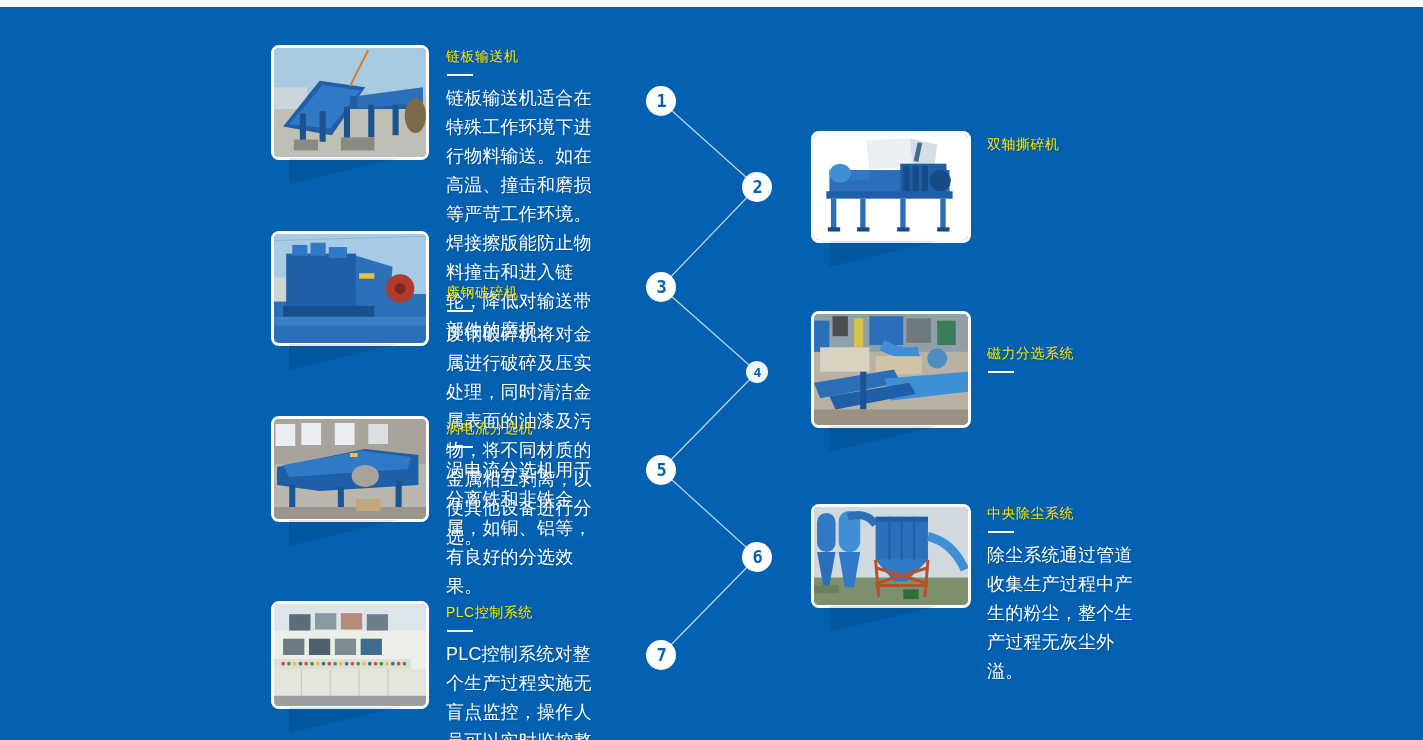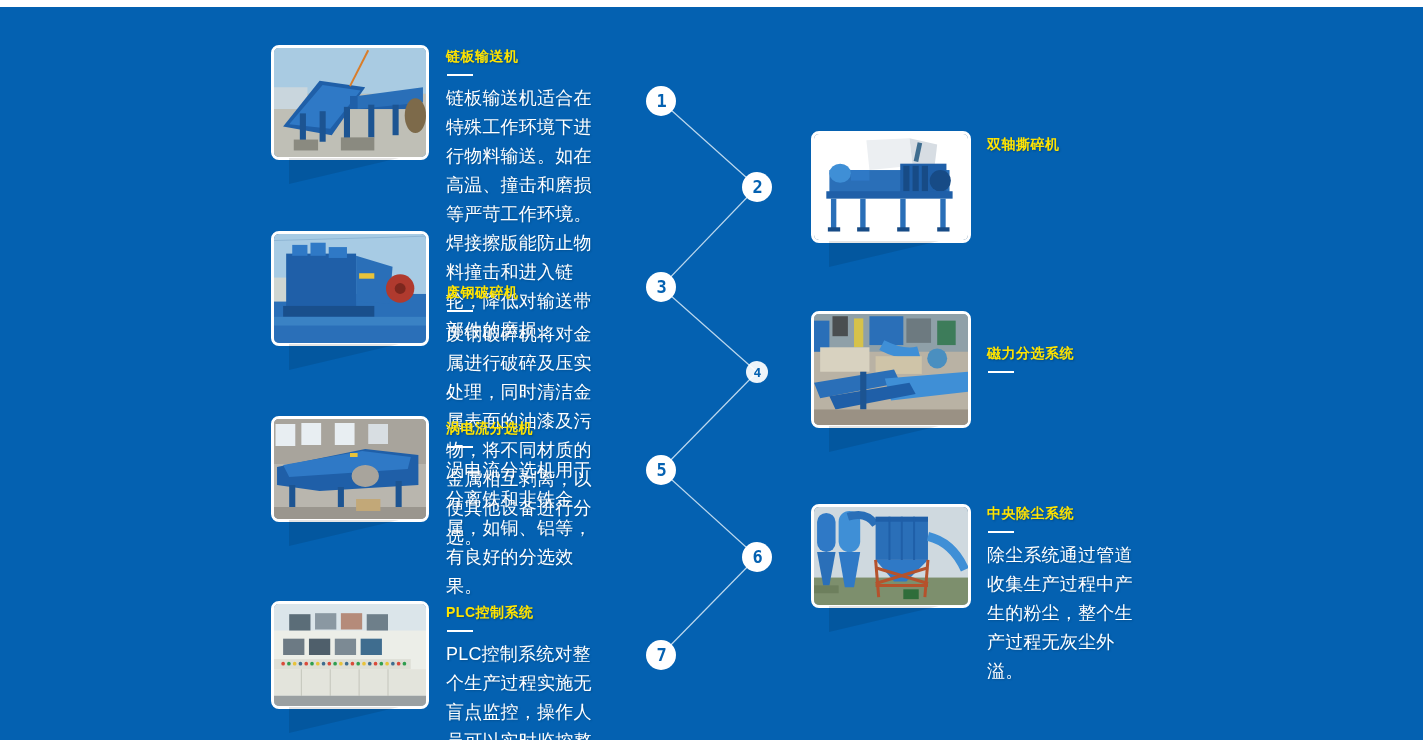--- a/index.html
+++ b/index.html
@@ -73,21 +73,21 @@
     border-color: transparent transparent transparent rgba(0,0,0,0.10);
     transform: translateY(-2px);
     pointer-events: none;
   }
   .card-body {
     position: absolute;
   }
   .card-title {
     color: #ffe400;
     font-size: 14px;
-    font-weight: 700;
+    font-weight: 400;
     line-height: 18px;
     letter-spacing: .5px;
     white-space: nowrap;
     text-shadow: 1px 1px 2px rgba(0,0,0,.25);
   }
   .card-rule {
     width: 26px; height: 2px;
     background: #ffffff;
     margin: 9px 0 8px 1px;
   }

